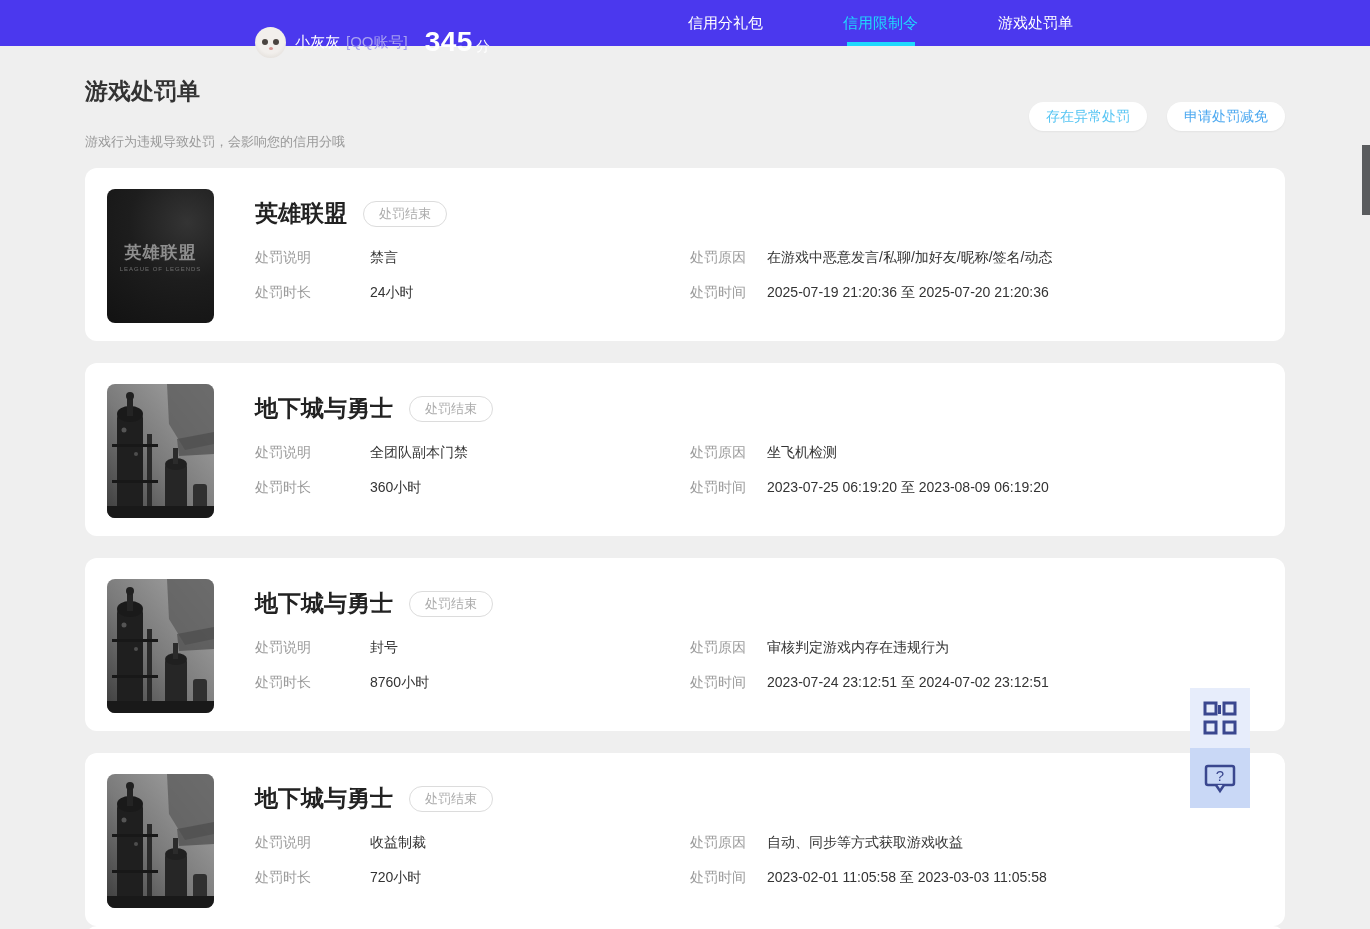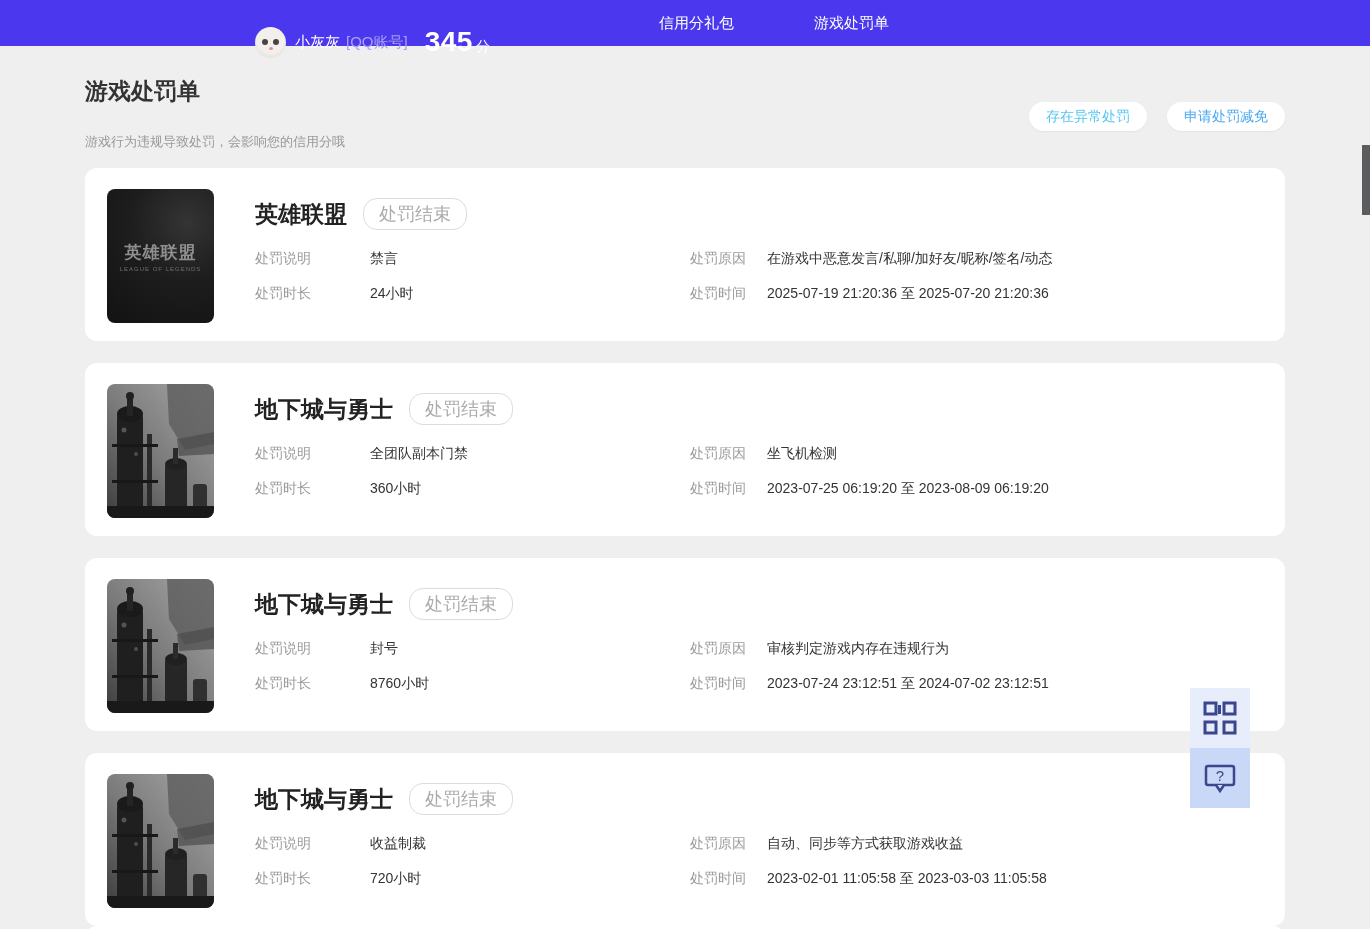--- a/index.html
+++ b/index.html
@@ -19,21 +19,21 @@
     position:relative; overflow:hidden; flex-shrink:0;
   }
   .avatar .eye { position:absolute; width:6px; height:6px; border-radius:50%; background:#4a4440; top:12px; }
   .avatar .eye.l { left:7px; } .avatar .eye.r { right:7px; }
   .avatar .nose { position:absolute; left:50%; top:20px; transform:translateX(-50%); width:4px; height:3px; border-radius:50%; background:#d79a96; }
   .user-name { color:#ffffff; font-size:15px; margin-left:9px; }
   .account-label { color:#a9a2f0; font-size:15px; margin-left:6px; }
   .score { color:#ffffff; font-size:28px; font-weight:bold; margin-left:17px; letter-spacing:0.5px; }
   .score-unit { color:#ffffff; font-size:14px; font-weight:normal; margin-left:3px; }
 
-  .nav { position:absolute; left:619px; top:0; height:46px; display:flex; }
+  .nav { position:absolute; left:648px; top:0; height:46px; display:flex; }
   .nav-tab { width:155px; text-align:center; line-height:46px; color:#ffffff; font-size:15px; cursor:pointer; position:relative; }
   .nav-tab.active { color:#1FD9FD; }
   .nav-tab.active::after {
     content:''; position:absolute; left:50%; transform:translateX(-50%);
     bottom:0; width:68px; height:4px; background:#1FD9FD;
   }
 
   
   .main { width:1200px; margin:0 auto; position:relative; padding-top:30px; }
   .page-title { font-size:23px; font-weight:bold; color:#333333; }
@@ -56,21 +56,21 @@
   .thumb-art-lol {
     background: radial-gradient(circle at 75% 25%, #343434 0%, #1d1d1d 45%, #121212 100%);
     flex-direction:column; align-items:center; justify-content:center;
   }
   .lol-title { color:#8f8f8f; font-size:17px; font-weight:bold; letter-spacing:1px; }
   .lol-sub { color:#6f6f6f; font-size:6px; letter-spacing:1px; margin-top:2px; }
 
   .card-content { margin-left:170px; padding-top:30px; }
   .game-title-row { display:flex; align-items:center; gap:16px; }
   .game-title { font-size:23px; font-weight:bold; color:#222222; }
-  .status-badge { border:1px solid #dcdcdc; color:#ababab; font-size:18px; padding:3px 15px; border-radius:14px; }
+  .status-badge { border:1px solid #dcdcdc; color:#ababab; font-size:13px; padding:3px 15px; border-radius:14px; }
   .field-rows { margin-top:20px; display:flex; flex-direction:column; gap:17px; }
   .field-row { display:flex; font-size:14px; }
   .field-left { width:435px; display:flex; flex-shrink:0;gap:38px; }
   .field-right { display:flex; padding-right:10px; }
   .field-label { color:#9b9b9b; width:77px; flex-shrink:0; }
   .field-value { color:#333333; }
 
   .card-partial { background:#ffffff; border-radius:12px 12px 0 0; height:30px; }
 
   
@@ -91,20 +91,21 @@
       <span class="eye l"></span>
       <span class="eye r"></span>
       <span class="nose"></span>
     </div>
     <span class="user-name">小灰灰</span>
     <span class="account-label">[QQ账号]</span>
     <span class="score"><span>345</span><span class="score-unit">分</span></span>
   </div>
   <div class="nav">
     <div class="nav-tab">信用分礼包</div>
+    <div class="nav-tab active">信用限制令</div>
     <div class="nav-tab">游戏处罚单</div>
   </div>
 </div>
 
 <div class="main">
   <div class="page-title">游戏处罚单</div>
   <div class="page-subtitle">游戏行为违规导致处罚，会影响您的信用分哦</div>
 
   <div class="actions">
     <button class="pill-btn" style="color: rgb(87, 197, 243);">存在异常处罚</button>

